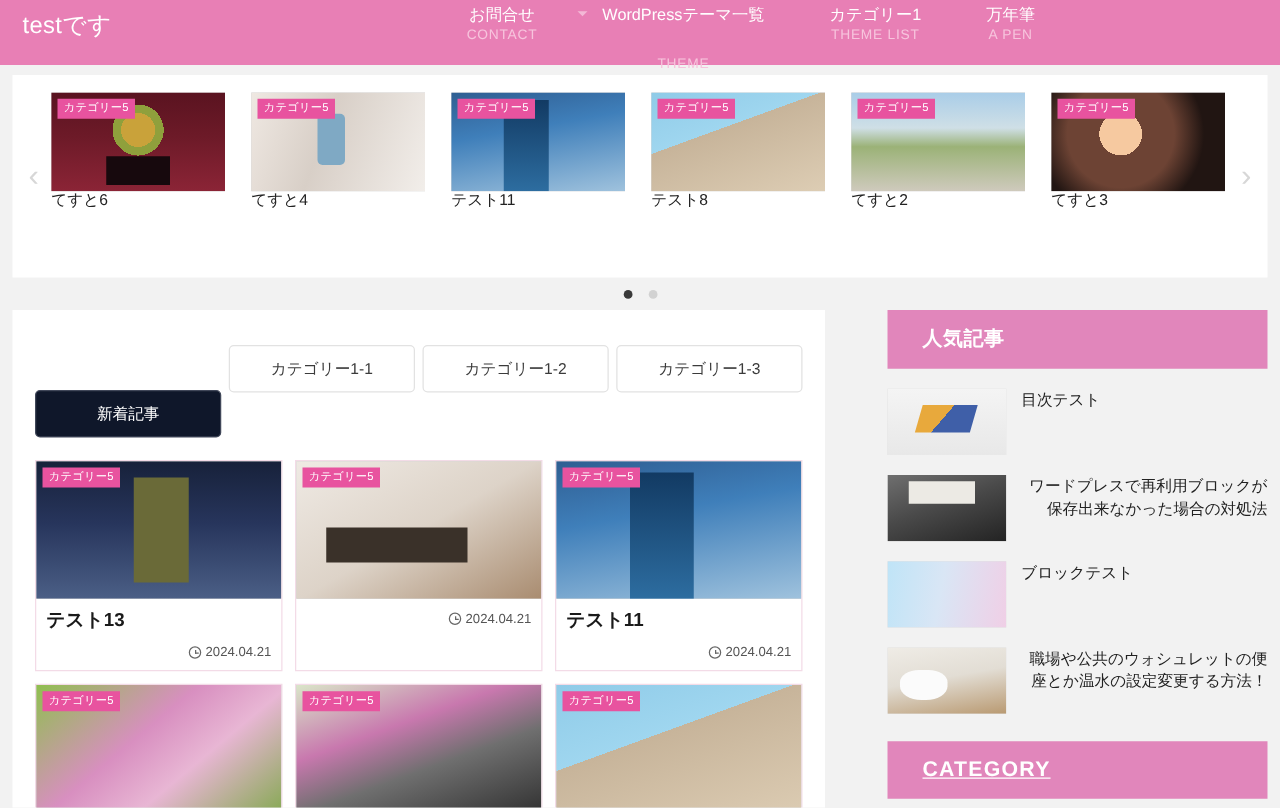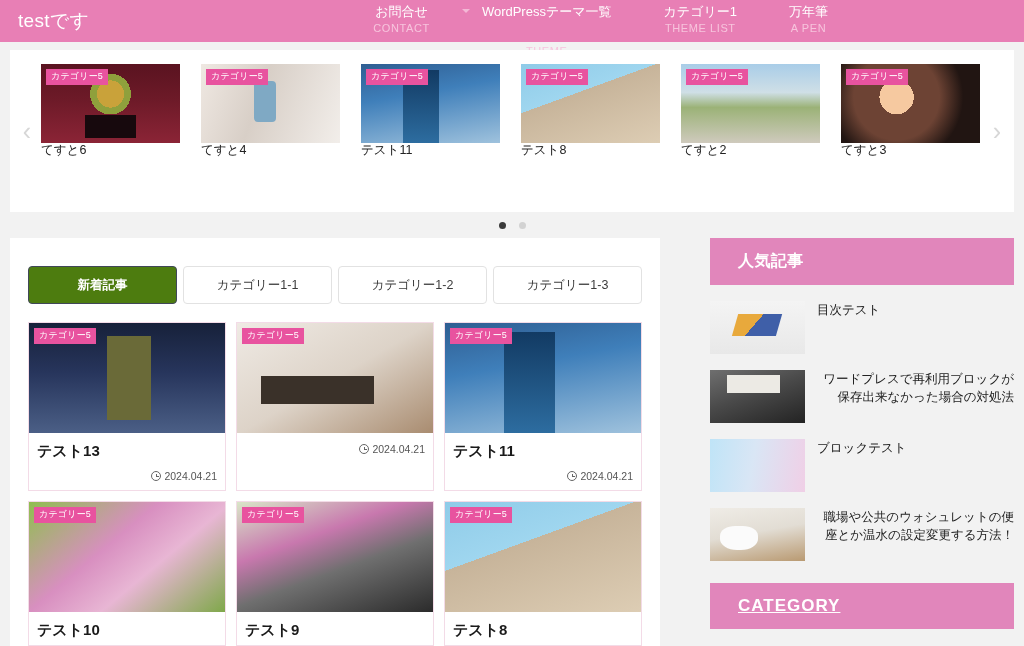--- a/index.html
+++ b/index.html
@@ -9,21 +9,21 @@
     width: 1024px;
     height: 646px;
     overflow: hidden;
     background: #f2f2f2;
     font-family: "Liberation Sans", "DejaVu Sans", sans-serif;
     color: #333;
   }
 
   
   .site-header {
-    height: 42px;
+    height: 52px;
     background: #e87fb5;
     display: flex;
     align-items: stretch;
     position: relative;
   }
   .site-title {
     color: #ffffff;
     font-size: 19px;
     line-height: 42px;
     padding-left: 18px;
@@ -174,24 +174,25 @@
     background: #ffffff;
     display: flex;
     align-items: center;
     justify-content: center;
     font-size: 12.5px;
     color: #3b3b3b;
     cursor: pointer;
     white-space: nowrap;
   }
   .tab.active {
-    background: #4d7c0f;
+    background: #0f172a;
     border-color: #404759;
     color: #ffffff;
-    font-weight: bold;
+    font-weight: normal;
+    margin-top: 36px;
   }
 
   
   .article-grid {
     display: flex;
     flex-wrap: wrap;
     gap: 10px;
     margin-top: 18px;
   }
   .a-card {

